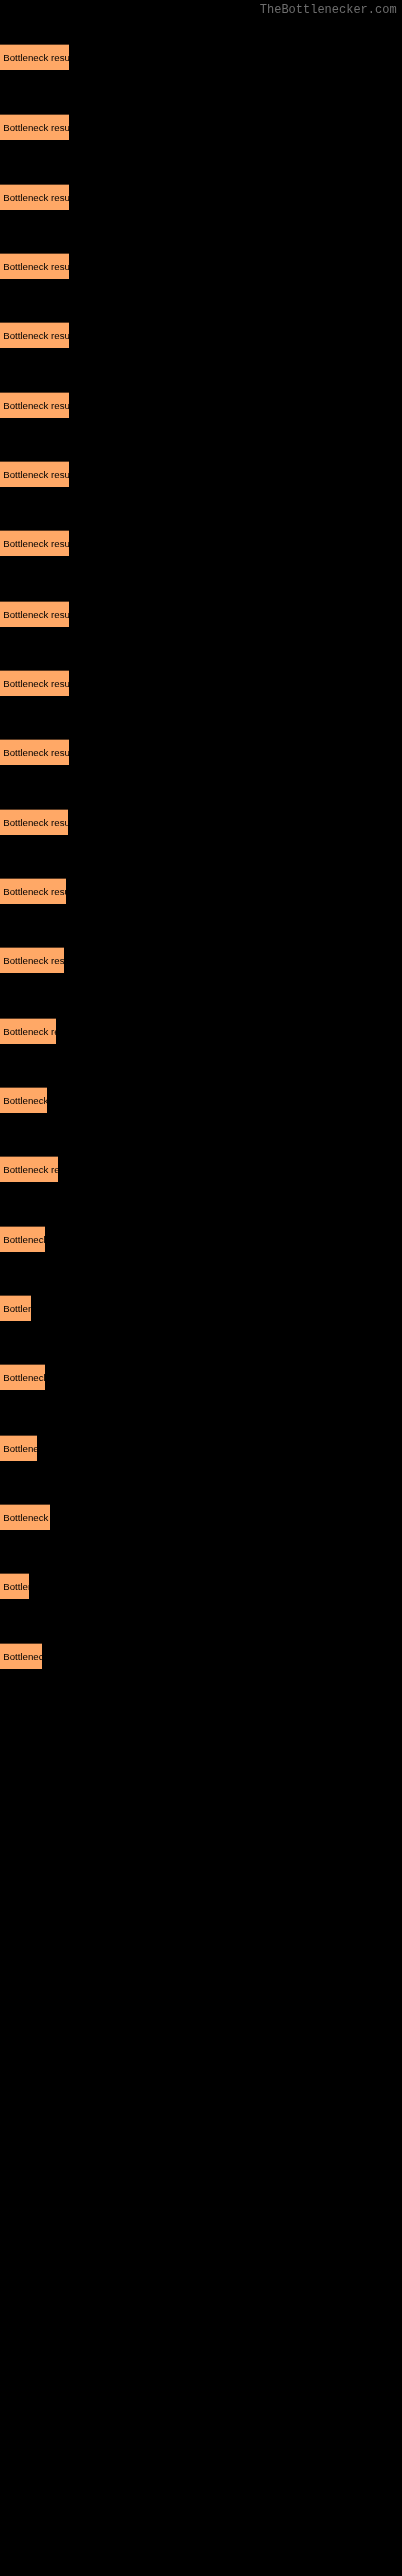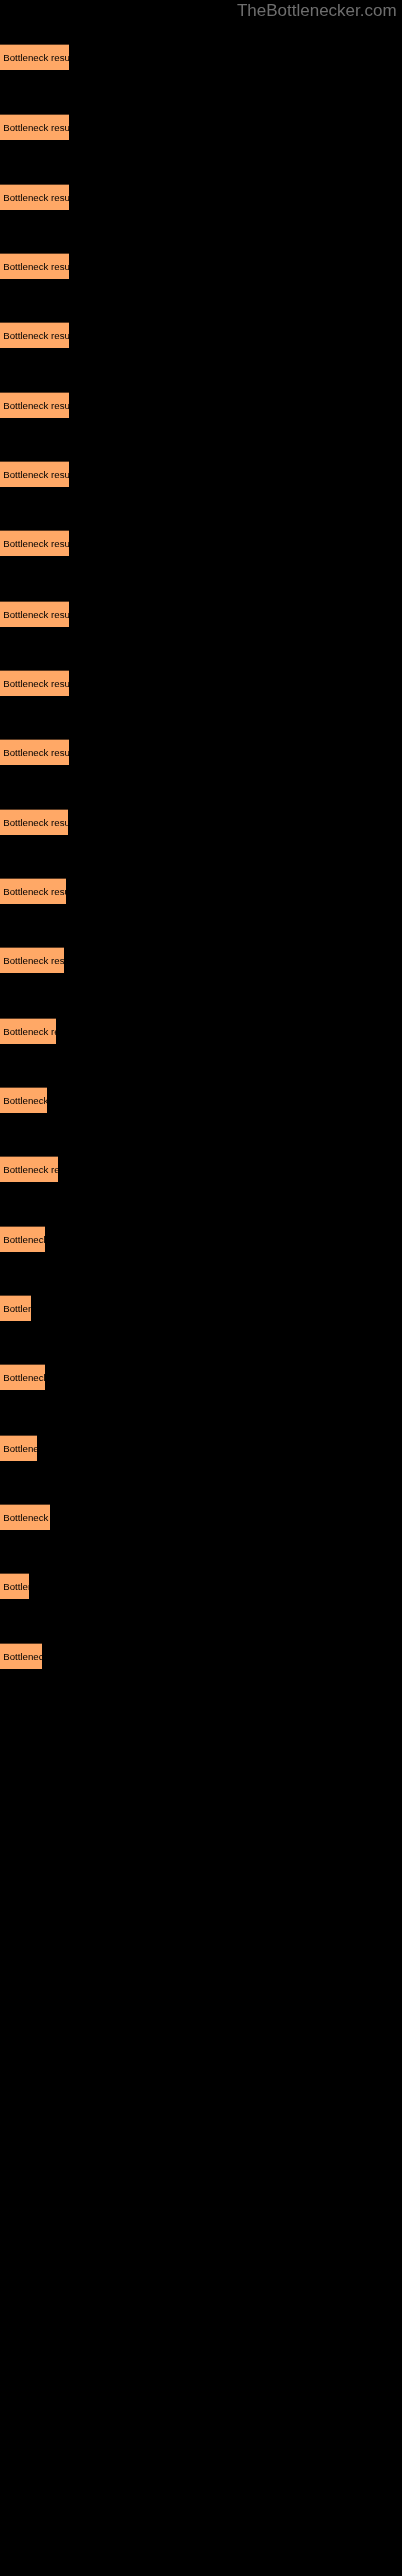--- a/index.html
+++ b/index.html
@@ -17,22 +17,22 @@
   #chart-root {
     position: relative;
     width: 403px;
     height: 2576px;
     background: #000000;
   }
   #watermark {
     position: absolute;
     top: 0px;
     right: 6.4px;
-    font-family: Liberation Sans, sans-serif;
-    font-size: 17px;
+    font-family: Liberation Mono, monospace;
+    font-size: 12px;
     line-height: 21px;
     color: #6e6e6e;
     letter-spacing: 0px;
     white-space: nowrap;
     user-select: none;
   }
   .bar {
     position: absolute;
     left: 0px;
     box-sizing: border-box;

